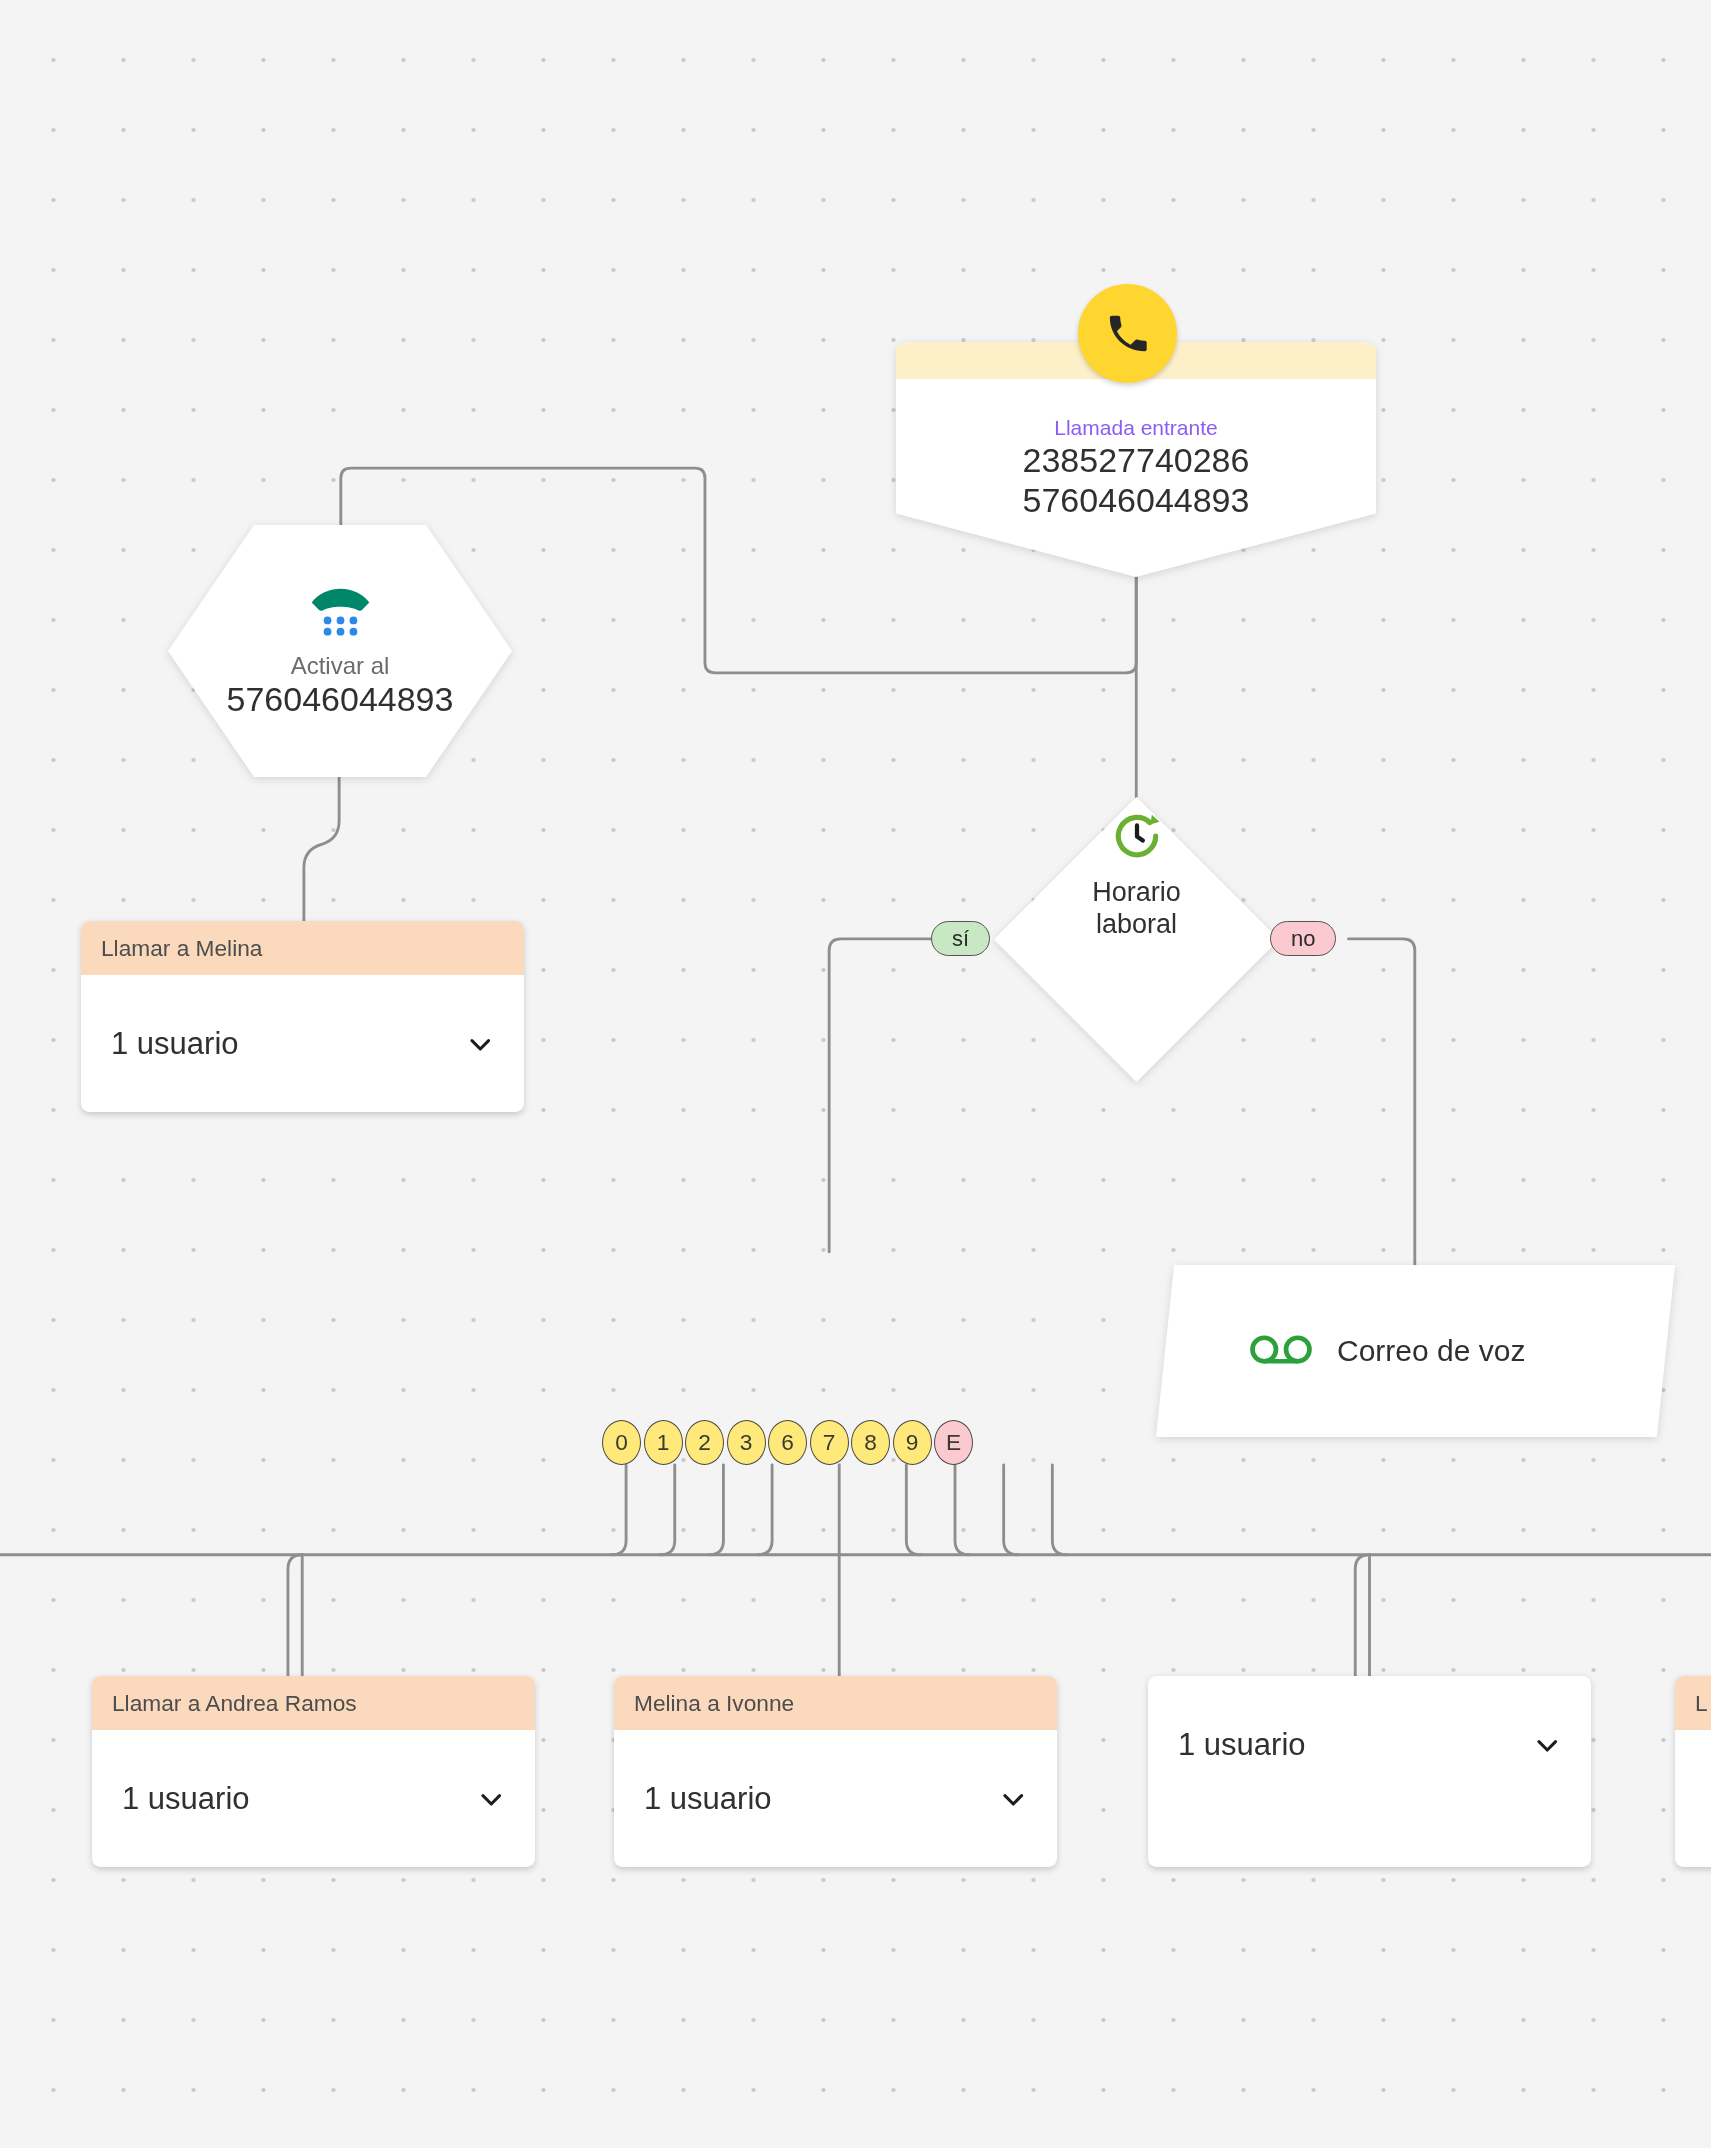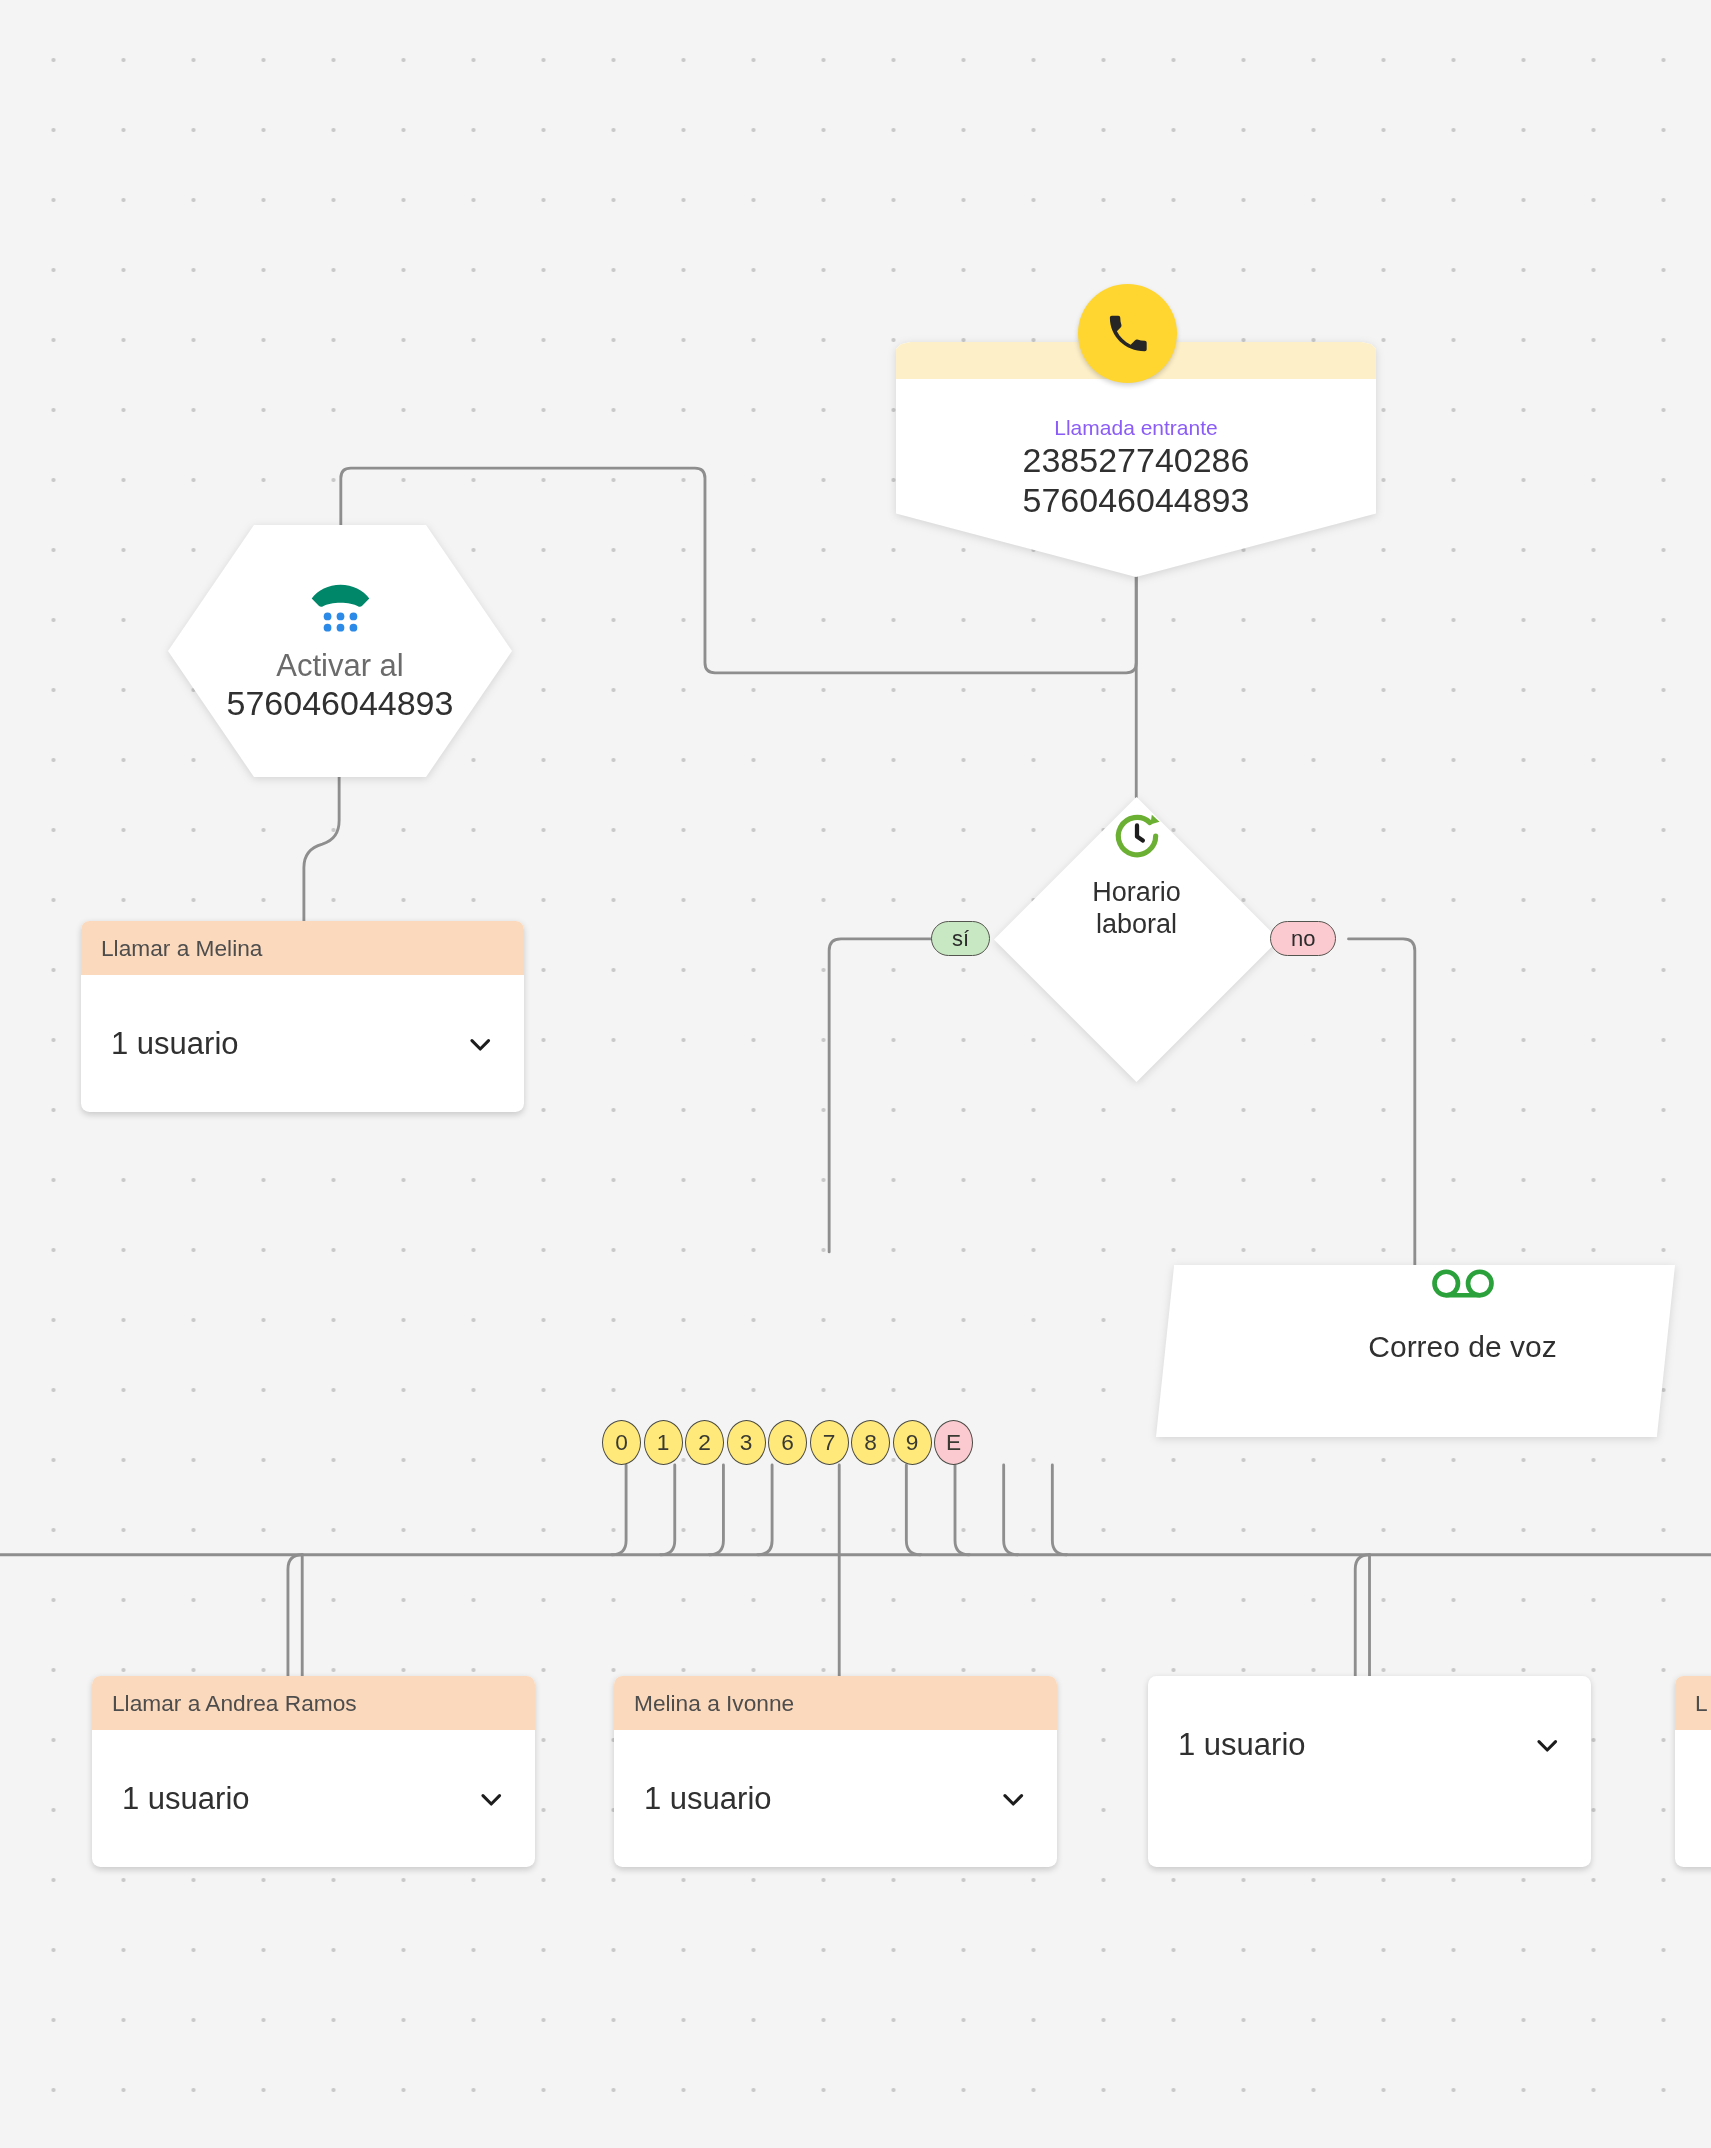--- a/index.html
+++ b/index.html
@@ -46,21 +46,21 @@
   .hexnode {
     left: 168px; top: 525px; width: 344px; height: 252px;
     filter: drop-shadow(0 2.5px 4.2px rgba(0,0,0,.13));
   }
   .hex-body {
     width: 100%; height: 100%; background: #fff;
     -webkit-clip-path: polygon(25% 0%, 75% 0%, 100% 50%, 75% 100%, 25% 100%, 0% 50%);
     clip-path: polygon(25% 0%, 75% 0%, 100% 50%, 75% 100%, 25% 100%, 0% 50%);
     display: flex; flex-direction: column; align-items: center; justify-content: center;
   }
-  .hex-label { font-size: 31px; color: #6b6b6b; margin-top: 10px; }
+  .hex-label { font-size: 24px; color: #6b6b6b; margin-top: 10px; }
   .hex-num { font-size: 34px; color: #303030; }
 
   
   .diamond {
     left: 994px; top: 797px; width: 285px; height: 285px;
     filter: drop-shadow(0 2.5px 4.2px rgba(0,0,0,.13));
   }
   .diamond-body {
     width: 100%; height: 100%; background: #fff;
     -webkit-clip-path: polygon(50% 0%, 100% 50%, 50% 100%, 0% 50%);
@@ -100,21 +100,21 @@
 
   
   .vmnode {
     left: 1156px; top: 1265px; width: 519px; height: 172px;
     filter: drop-shadow(0 2.5px 4.2px rgba(0,0,0,.13));
   }
   .vm-body {
     width: 100%; height: 100%; background: #fff;
     -webkit-clip-path: polygon(3.5% 0%, 100% 0%, 96.5% 100%, 0% 100%);
     clip-path: polygon(3.5% 0%, 100% 0%, 96.5% 100%, 0% 100%);
-    display: flex; align-items: center; gap: 25px; padding-left: 94px; flex-direction: column;
+    display: flex; align-items: center; gap: 25px; padding-left: 94px;
   }
   .vm-text { font-size: 30px; color: #303030; }
 
   
   .card {
     position: absolute; width: 443px; height: 191px;
     background: #fff; border-radius: 8.4px; overflow: hidden;
     box-shadow: 0 2.5px 5.9px rgba(0,0,0,.17);
   }
   .card-header {

